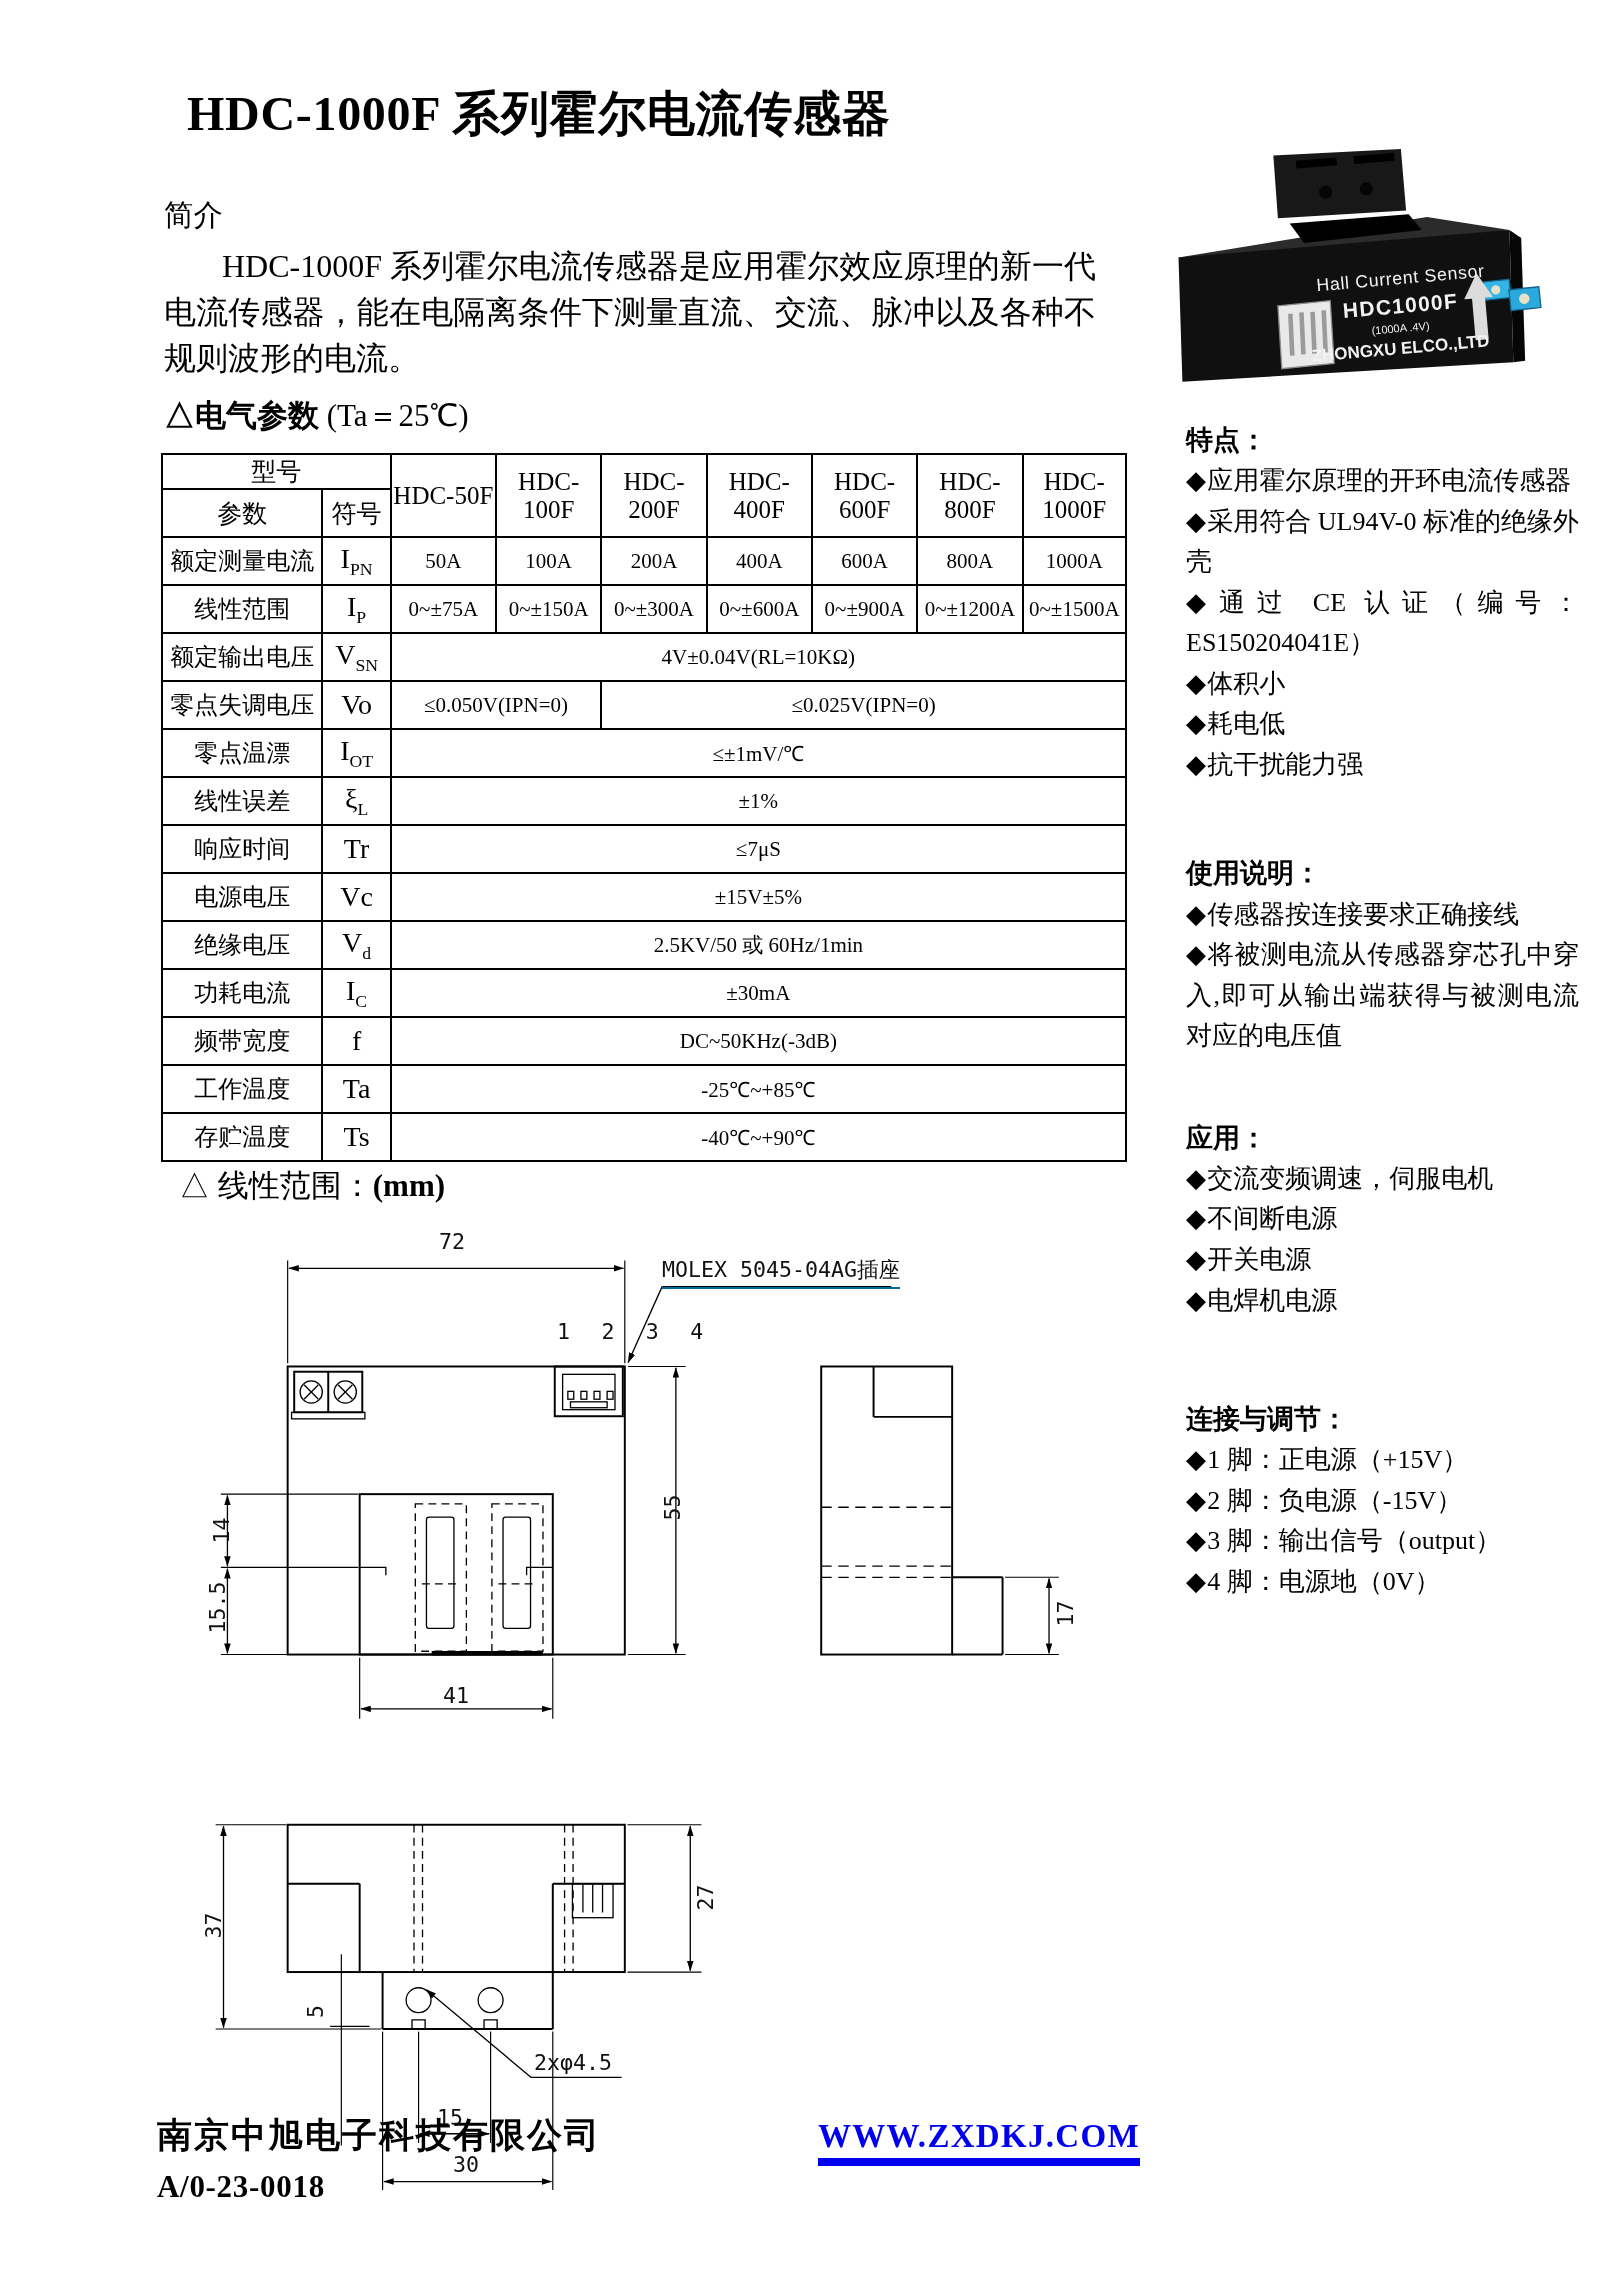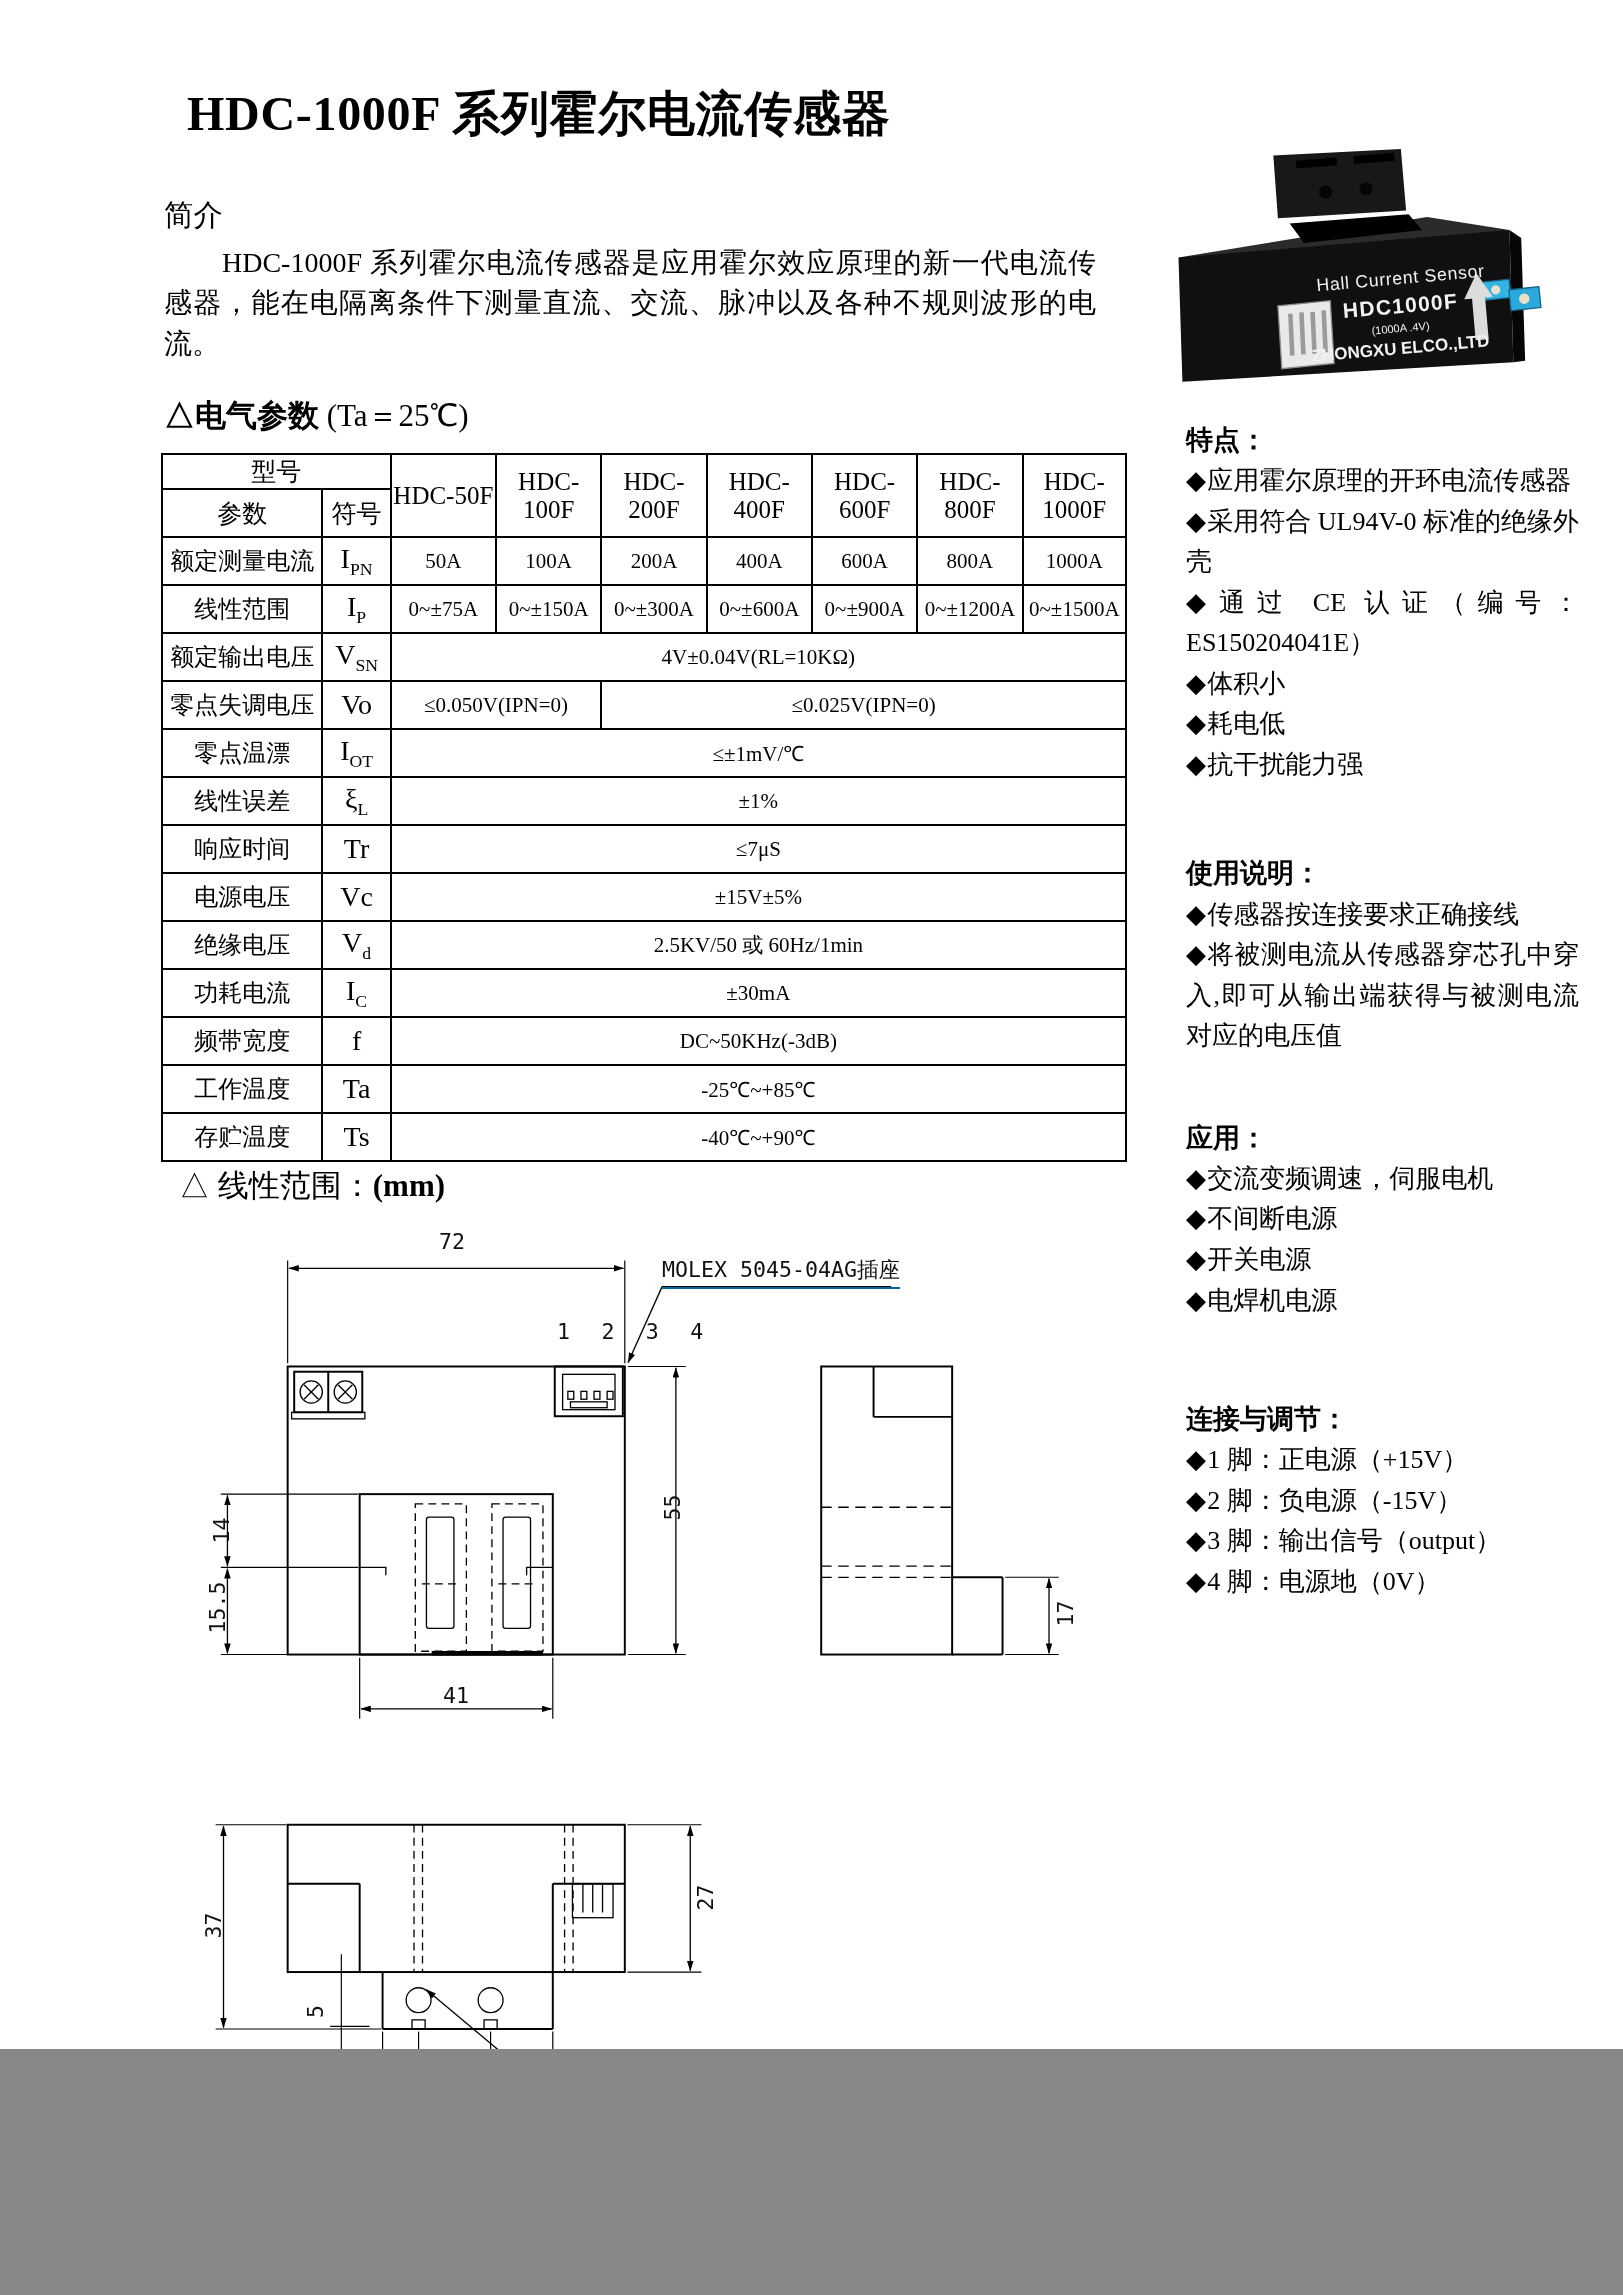--- a/index.html
+++ b/index.html
@@ -1,23 +1,23 @@
 <!DOCTYPE html>
 <html style="font-size:10.5px"><head>
 <meta charset="utf-8">
 <style>
   html,body{margin:0;padding:0;background:#888;}
-  .sheet{position:relative;width:1623px;height:2049px;background:#ffffff;overflow:hidden;
+  .sheet{position:relative;width:1623px;height:2295px;background:#ffffff;overflow:hidden;
          font-family:"Liberation Serif",serif;color:#000;}
   .abs{position:absolute;}
 
   
   .page-title{left:187px;top:82px;font-size:48px;font-weight:bold;letter-spacing:0.7px;}
   .intro-heading{left:164px;top:196px;font-size:29.4px;}
-  .intro-body{left:164px;top:243px;width:932px;font-size:28px;line-height:1.44;
+  .intro-body{left:164px;top:243px;width:932px;font-size:32px;line-height:1.44;
               text-indent:58px;text-align:justify;}
   .params-heading{left:164px;top:395px;font-size:31px;}
   .params-heading .bold{font-weight:bold;}
   .dims-heading{left:179px;top:1165px;font-size:31px;}
   .dims-heading .bold{font-weight:bold;}
 
   
   table.params{position:absolute;left:161px;top:453px;width:966px;border-collapse:collapse;
                table-layout:fixed;border:2.6px solid #000;}
   table.params th,table.params td{border:2px solid #000;font-weight:normal;

